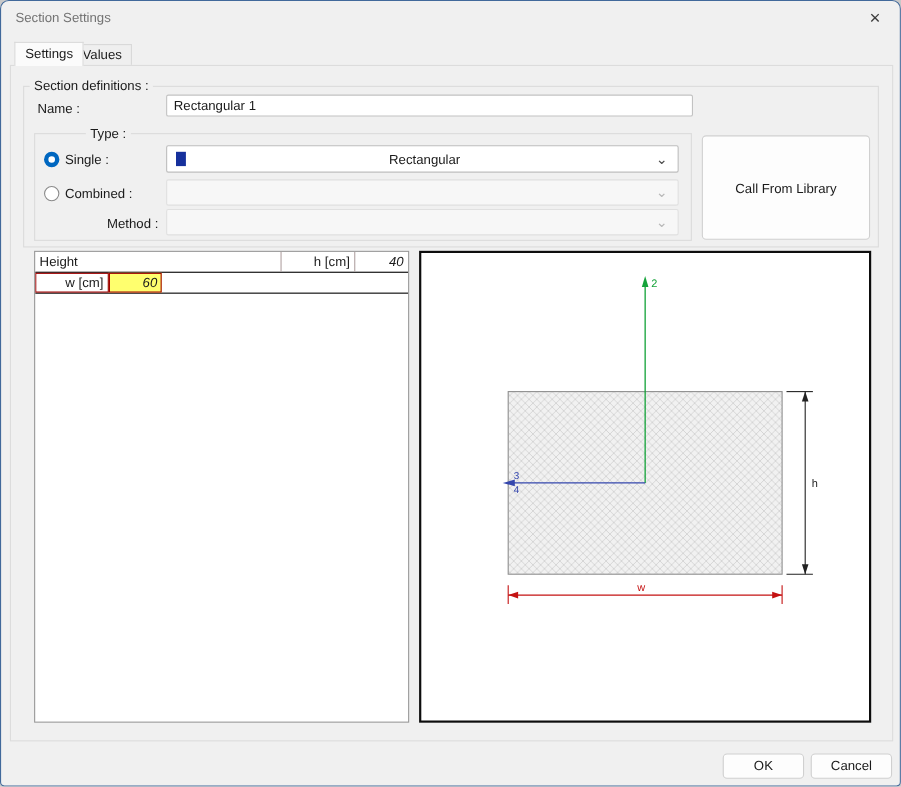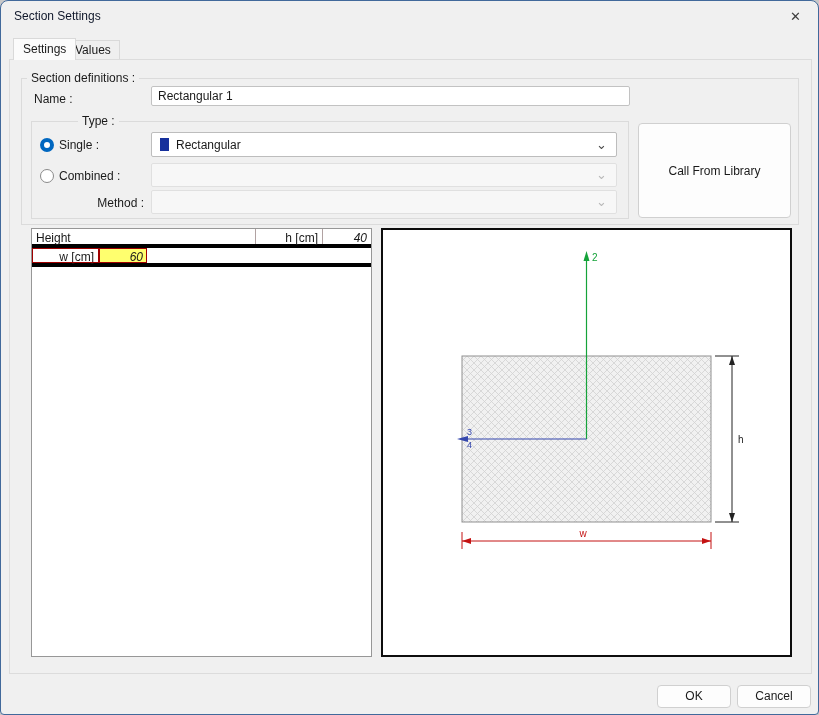--- a/index.html
+++ b/index.html
@@ -9,21 +9,21 @@
   .window {
     position: relative; width: 819px; height: 715px;
     background: #f0f0f0;
     border: 1px solid #41699b;
     border-radius: 8px 8px 4px 4px;
     overflow: hidden;
   }
 
   
   .titlebar { position: absolute; left: 0; top: 0; right: 0; height: 30px; }
-  .title-text { position: absolute; left: 13px; top: 8px; color: #0f172a; }
+  .title-text { position: absolute; left: 13px; top: 8px; color: #737373; }
   .close-btn {
     position: absolute; top: 0; right: 0; width: 45px; height: 30px;
     border: none; background: transparent; font: inherit; font-size: 13px; color: #3c3c3c; cursor: pointer;
   }
 
   
   .tab { position: absolute; border: 1px solid #d9d9d9; border-bottom: none; cursor: pointer; }
   .tab.active { left: 12px; top: 37px; height: 22px; line-height: 21px; padding: 0 9px; background: #fbfbfb; z-index: 4; }
   .tab.inactive { left: 65px; top: 39px; height: 19px; line-height: 18px; padding: 0 8px; background: #efefef; z-index: 2; }
   .tabpage {
@@ -38,21 +38,21 @@
   .lbl { position: absolute; z-index: 6; white-space: nowrap; }
   .lbl.right { text-align: right; }
 
   .textbox {
     position: absolute; z-index: 6; background: #ffffff; border: 1px solid #c2c2c2;
     padding: 0 6px; font: inherit; color: #1a1a1a; border-radius: 2px;
   }
 
   .combo {
     position: absolute; z-index: 6; background: #ffffff; border: 1px solid #bdbdbd;
-    border-radius: 2px; display: flex; align-items: center;
+    border-radius: 2px; display: flex; align-items: center; text-align: center;
   }
   .combo .swatch { width: 9px; height: 13px; background: #16309c; margin: 0 7px 0 8px; flex: 0 0 auto; }
   .combo .combo-text { flex: 1; overflow: hidden; white-space: nowrap; }
   .combo .chev { margin-right: 9px; color: #4a4a4a; font-size: 13px; line-height: 10px; }
   .combo.disabled { background: #f7f7f7; border-color: #e0e0e0; }
   .combo.disabled .chev { color: #b8b8b8; }
 
   .radio { position: absolute; z-index: 6; width: 14px; height: 14px; border-radius: 50%; background: #ffffff; cursor: pointer; }
   .radio.checked { border: 4.5px solid #0067c0; }
   .radio.unchecked { border: 1px solid #8a8a8a; }
@@ -60,21 +60,21 @@
   .btn {
     position: absolute; z-index: 6; background: #fdfdfd; border: 1px solid #d0d0d0;
     border-radius: 4px; font: inherit; color: #1a1a1a; cursor: pointer; text-align: center;
   }
 
   
   .prop-table {
     position: absolute; left: 30px; top: 227px; width: 341px; height: 429px;
     background: #ffffff; border: 1px solid #979797; z-index: 6; overflow: hidden;
   }
-  .prow { display: flex; height: 19px; border-bottom: 4px solid #000000; }
+  .prow { display: flex; height: 19px; border-bottom: 1px solid #000000; }
   .pcell { line-height: 18px; padding: 0 4px; }
   .pcell.pname { flex: 1; border-right: 1px solid #b1a2a2; }
   .pcell.punit { width: 67px; border-right: 1px solid #b1a2a2; text-align: right; }
   .pcell.pval  { width: 48px; text-align: right; font-style: italic; }
   .prow.selected .punit { outline: 1px solid #a00000; outline-offset: -1px; }
   .prow.selected .pval  { background: #ffff6e; outline: 1px solid #a00000; outline-offset: -1px; }
 
   
   .preview {
     position: absolute; left: 380px; top: 227px; width: 411px; height: 429px;

